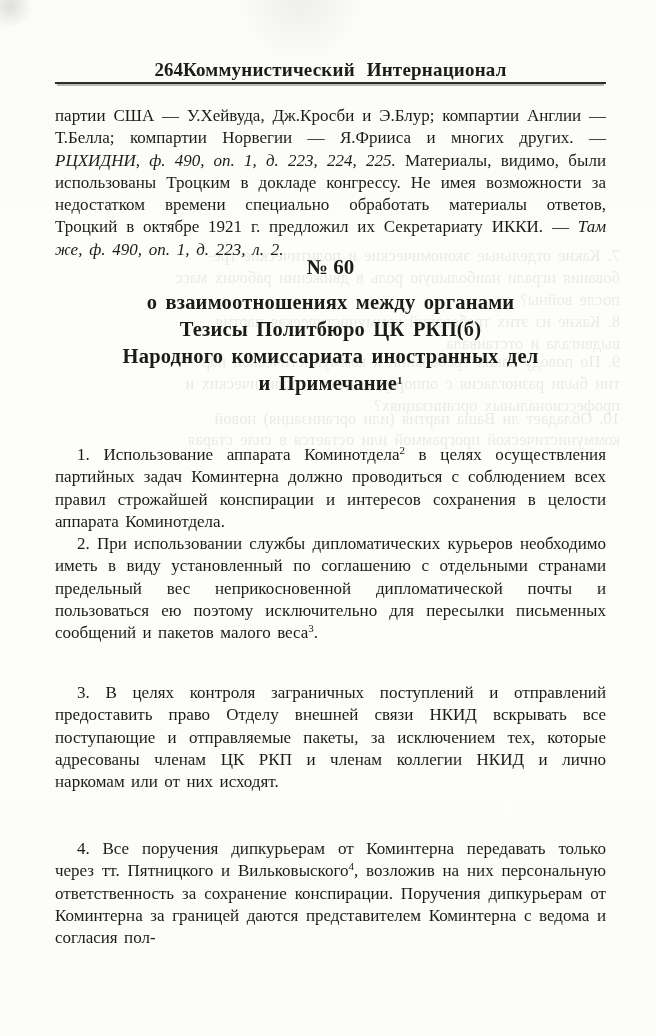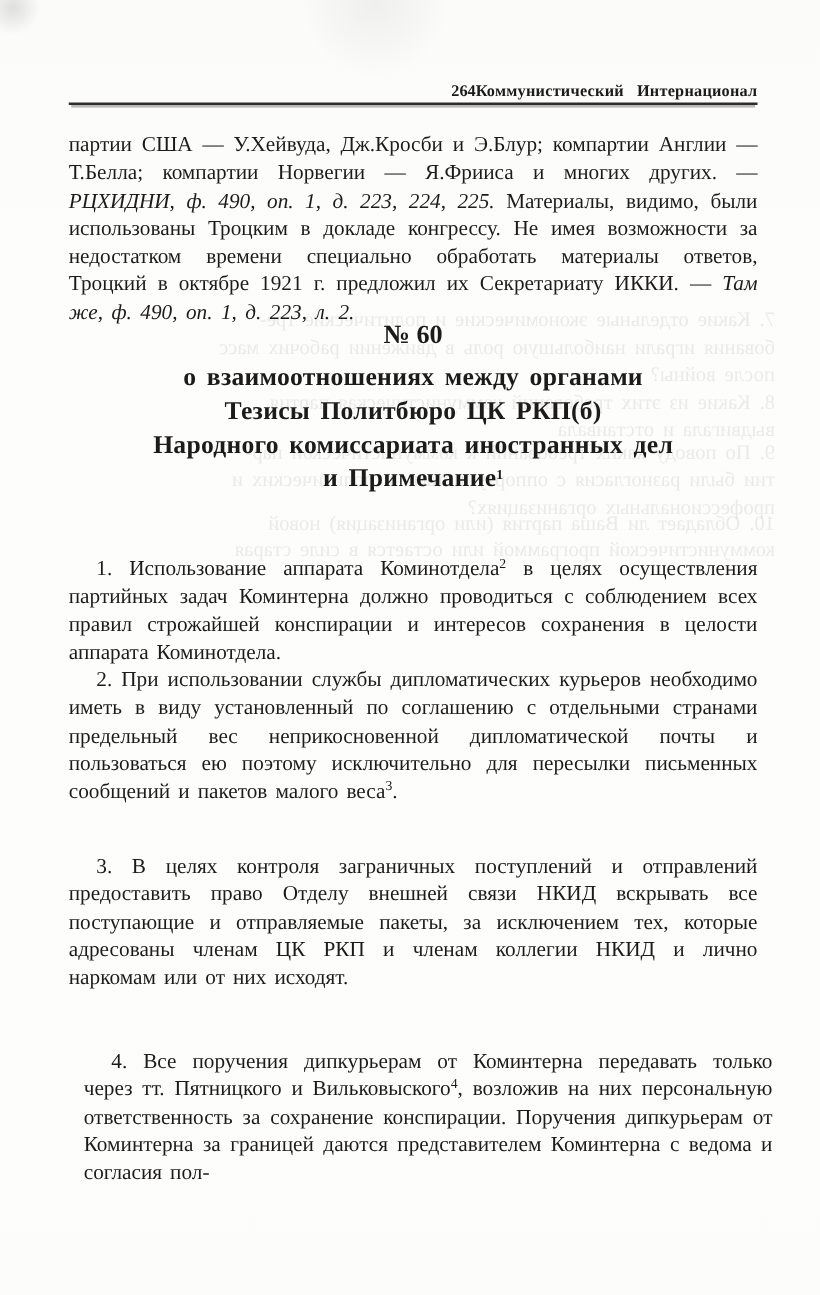--- a/index.html
+++ b/index.html
@@ -13,22 +13,22 @@
       radial-gradient(circle at 300px 2px, rgba(150,150,148,.12), rgba(150,150,148,0) 60px),
       linear-gradient(180deg,#fbfbfa 0%,#fdfdfc 30%,#fcfcfa 100%);
     overflow:hidden;
     font-family:"Liberation Serif","DejaVu Serif",serif;
     color:#1d1b19;
   }
   .col{position:absolute;left:55px;width:551px;}
   
   .hdr{
     top:57px;height:24px;
-    display:flex;justify-content:flex-end;align-items:flex-end;
-    font-weight:bold;font-size:13px;
+    display:flex;justify-content:center;align-items:flex-end;
+    font-weight:bold;font-size:19px;
     border-bottom:2.5px solid #2e2c2a;
     box-shadow:0 4px 0 -2px rgba(60,58,55,.35);
     padding-bottom:1px;
   }
   .hdr .title{word-spacing:7px;letter-spacing:.2px;}
   
   .fnote{
     top:105px;
     font-size:17px;line-height:22.3px;
     text-align:justify;word-spacing:2.5px;
@@ -43,21 +43,21 @@
   .dateline{top:410px;text-align:right;font-weight:bold;font-size:17.5px;word-spacing:2px;}
   
   .para{
     font-size:17px;line-height:22.3px;
     text-align:justify;text-indent:22px;word-spacing:2.2px;
   }
   .p1{top:444px;}
   .p2{top:533px;}
   .pnote{top:644px;}
   .p3{top:682px;}
-  .p4{top:838px;margin-left:12px;}
+  .p4{top:838px;}
   sup.fnmark{font-size:11px;line-height:0;vertical-align:6px;letter-spacing:0;}
   
   .bleed{
     position:absolute;left:40px;width:580px;
     transform:scaleX(-1);
     font-size:16.5px;color:#6f6e6c;opacity:.13;
     filter:blur(.4px);
     white-space:nowrap;overflow:hidden;
     pointer-events:none;text-align:left;word-spacing:3px;
   }

